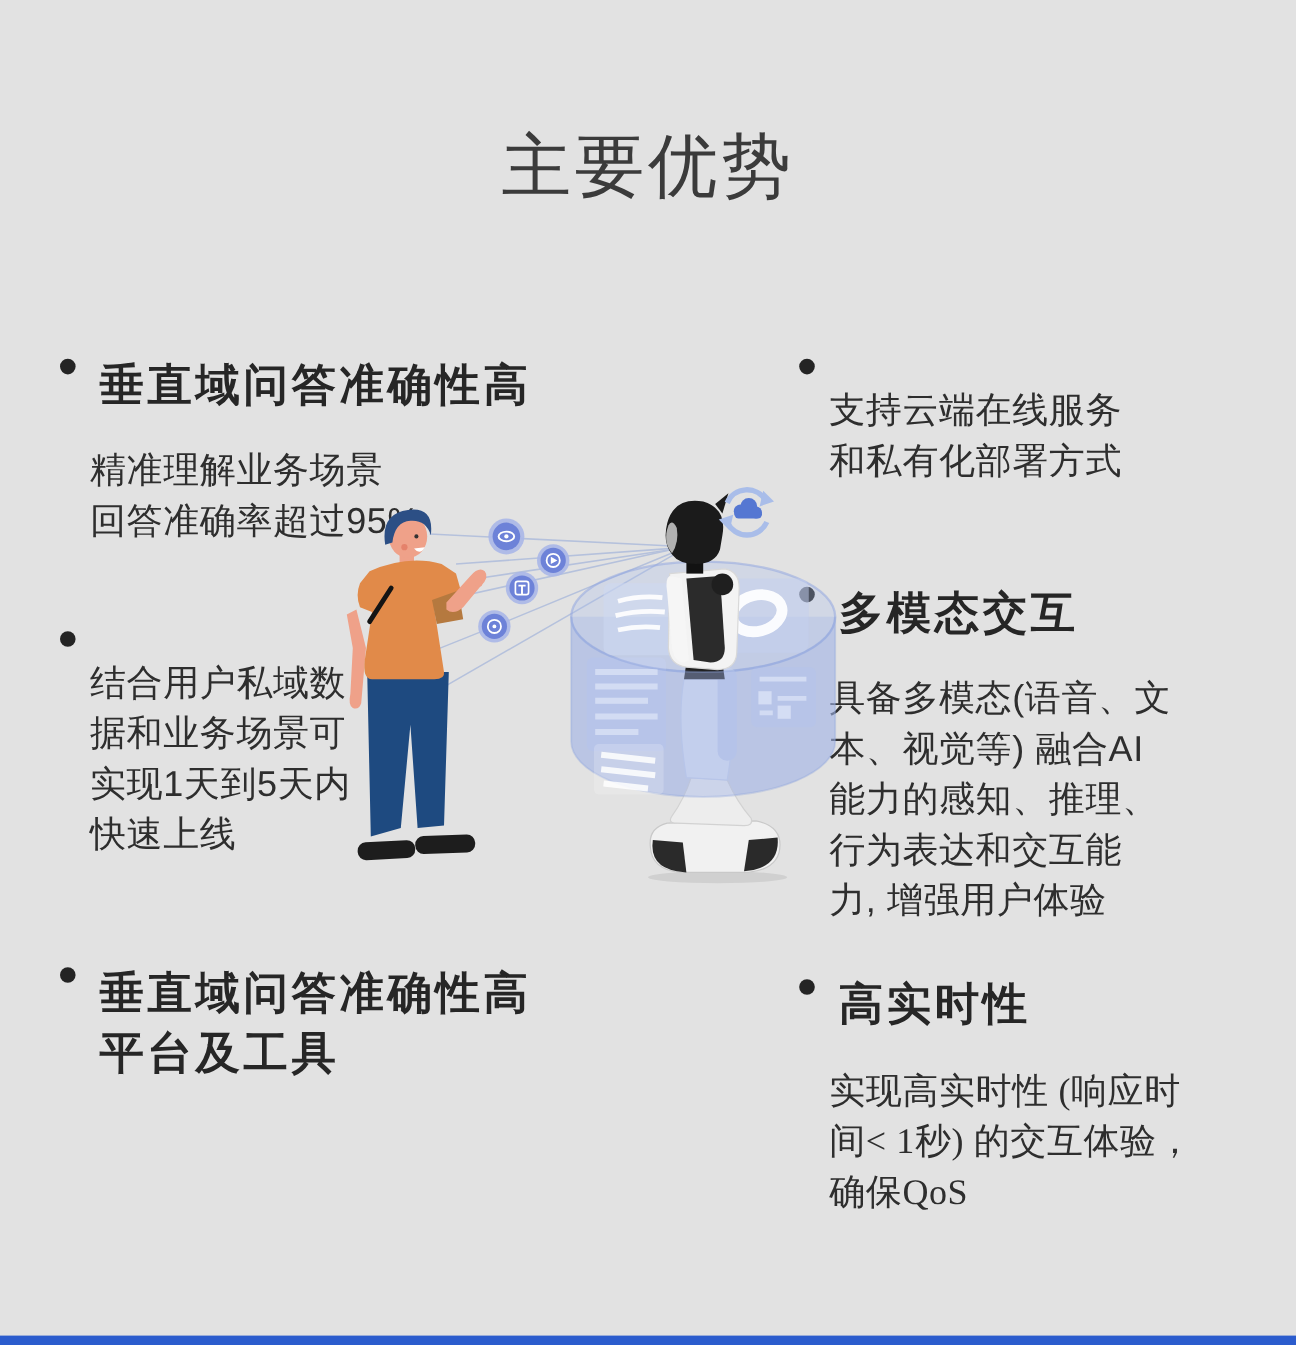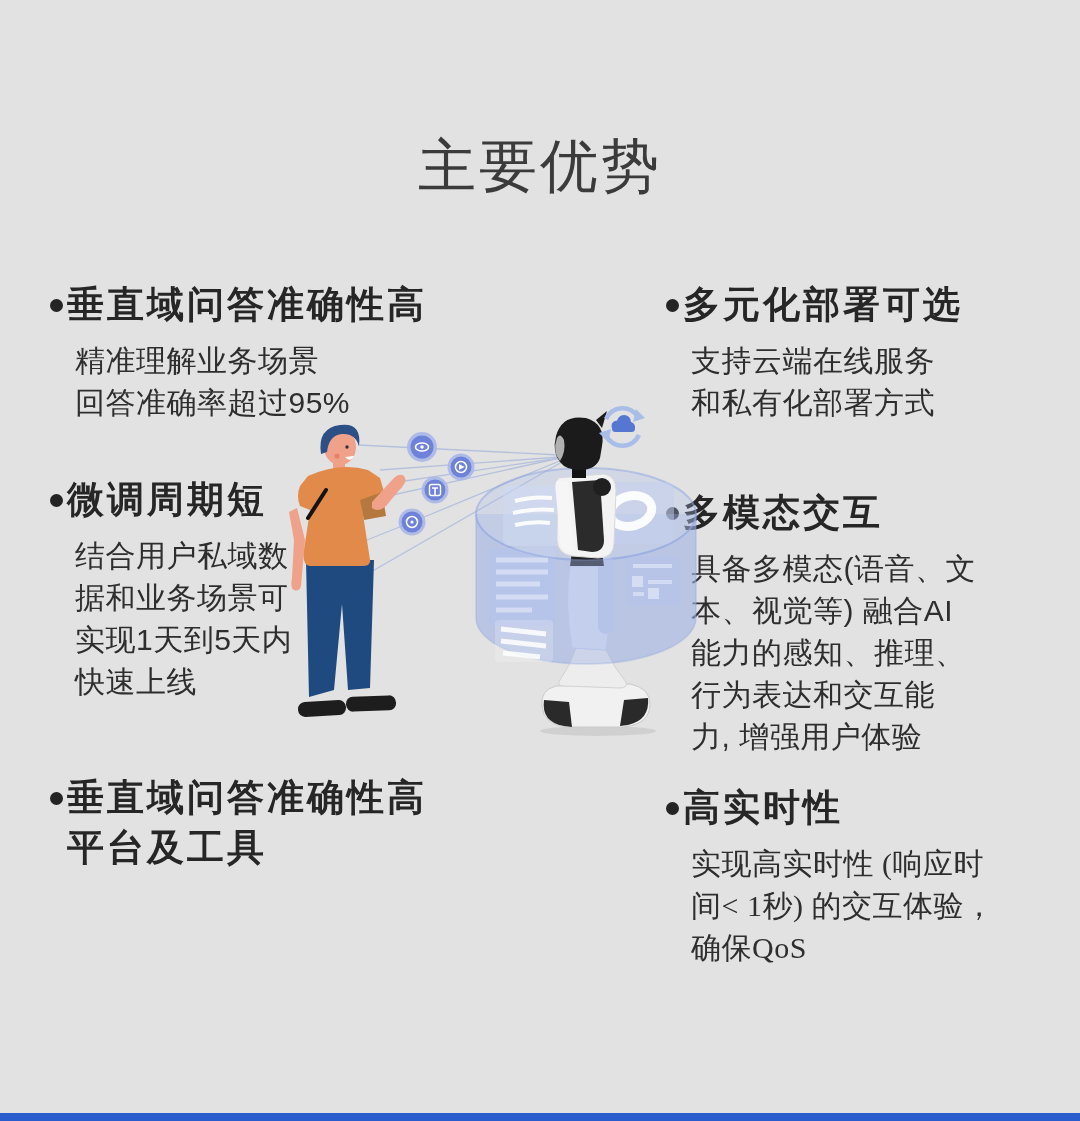--- a/index.html
+++ b/index.html
@@ -2,32 +2,32 @@
 <html><head>
 <meta charset="utf-8">
 <style>
   html,body{margin:0;padding:0;}
   body{
     width:1080px;height:1121px;position:relative;overflow:hidden;
     background:#e2e2e2;
     font-family:"Liberation Sans","DejaVu Sans",sans-serif;
   }
   .title{
-    position:absolute;top:128px;left:0;width:1080px;margin:0;
+    position:absolute;top:100px;left:0;width:1080px;margin:0;
     text-align:center;font-size:58px;font-weight:500;color:#3b3b3b;
     letter-spacing:3px;
   }
   .col{position:absolute;}
   .col-left{left:50px;top:280px;width:450px;}
   .col-right{left:666px;top:280px;width:414px;}
   .block{margin:0;}
   .head-row{display:flex;align-items:flex-start;}
   .dot{width:13px;height:13px;border-radius:50%;background:#242424;margin:19px 4px 0 0;flex:none;}
   .heading{
-    margin:0;font-size:37px;line-height:50px;font-weight:700;color:#262626;
+    margin:16px;font-size:37px;line-height:50px;font-weight:700;color:#262626;
     letter-spacing:3px;white-space:pre-line;
   }
   .bodytext{
     margin:10px 0 0 25px;font-size:30px;line-height:42px;font-weight:400;color:#2e2e2e;
     letter-spacing:0.5px;white-space:pre-line;
   }
   .l-b2{margin-top:51px;}
   .l-b3{margin-top:70px;}
   .r-b2{margin-top:64px;}
   .r-b3{margin-top:25px;font-family:Liberation Serif, serif;}
@@ -44,41 +44,39 @@
     <div class="head-row">
       <span class="dot"></span>
       <h2 class="heading">垂直域问答准确性高</h2>
     </div>
     <p class="bodytext">精准理解业务场景
 回答准确率超过95%</p>
   </section>
   <section class="block l-b2">
     <div class="head-row">
       <span class="dot"></span>
-      <h2 class="heading">微调周期短</h2>
     </div>
     <p class="bodytext">结合用户私域数
 据和业务场景可
 实现1天到5天内
 快速上线</p>
   </section>
   <section class="block l-b3">
     <div class="head-row">
       <span class="dot"></span>
       <h2 class="heading">垂直域问答准确性高
 平台及工具</h2>
     </div>
   </section>
 </div>
 
 <div class="col col-right">
   <section class="block">
     <div class="head-row">
       <span class="dot"></span>
-      <h2 class="heading">多元化部署可选</h2>
     </div>
     <p class="bodytext">支持云端在线服务
 和私有化部署方式</p>
   </section>
   <section class="block r-b2">
     <div class="head-row">
       <span class="dot"></span>
       <h2 class="heading">多模态交互</h2>
     </div>
     <p class="bodytext">具备多模态(语音、文

